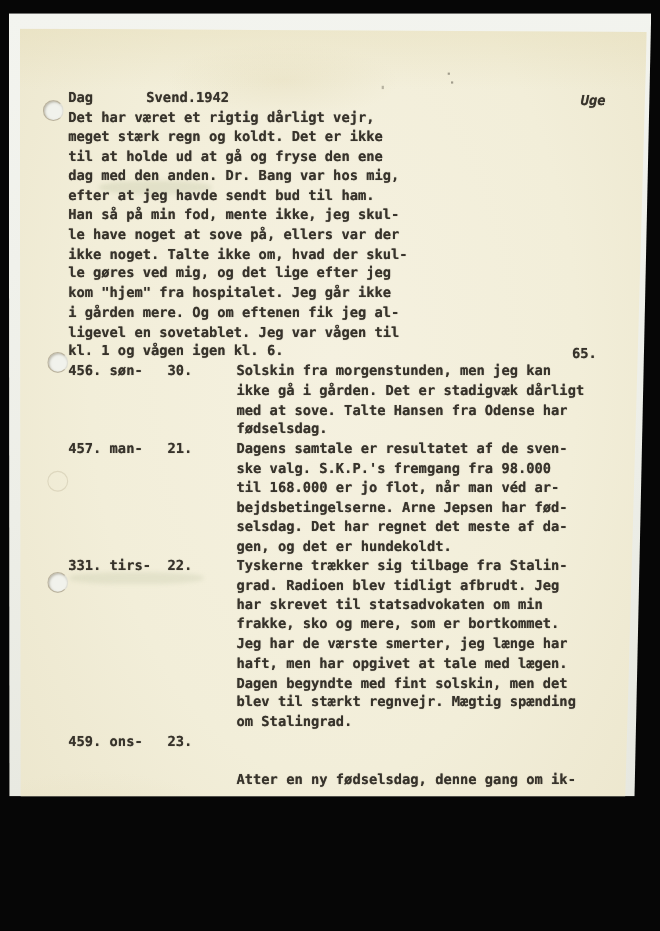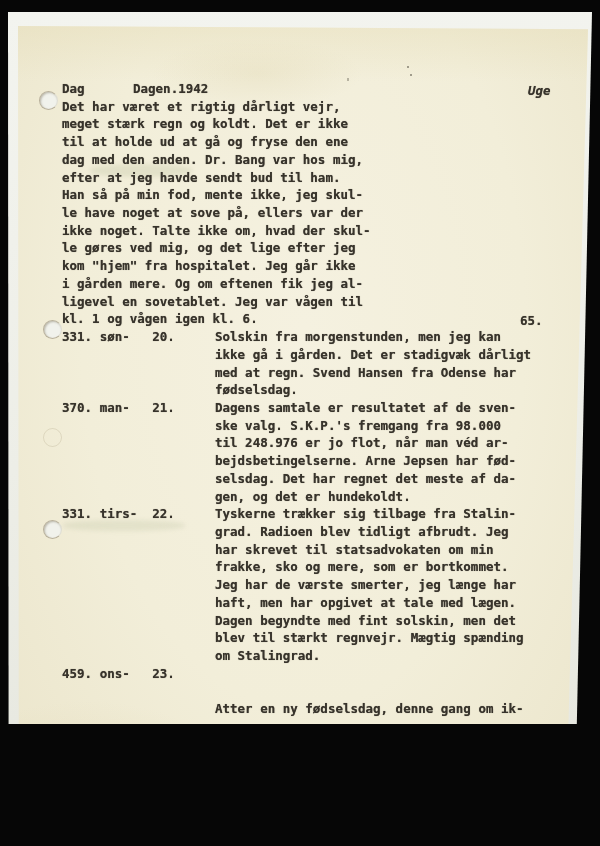--- a/index.html
+++ b/index.html
@@ -75,53 +75,53 @@
     <div class="smudge smudge-b"></div>
     <div class="speck speck-colon"></div>
     <div class="speck speck-comma"></div>
     <div class="speck speck-dash"></div>
     <div class="speck speck-dot"></div>
 
     <div class="content">
 
       <div class="header-row">
         <span>Dag</span>
-        <span class="month">Dagen.1942</span>
+        <span class="month">Svend.1942</span>
         <span class="uge">Uge</span>
       </div>
 
       <div class="entry">
         <div class="col-text">Det har været et rigtig dårligt vejr,
 meget stærk regn og koldt. Det er ikke
 til at holde ud at gå og fryse den ene
 dag med den anden. Dr. Bang var hos mig,
 efter at jeg havde sendt bud til ham.
 Han så på min fod, mente ikke, jeg skul-
 le have noget at sove på, ellers var der
 ikke noget. Talte ikke om, hvad der skul-
 le gøres ved mig, og det lige efter jeg
 kom "hjem" fra hospitalet. Jeg går ikke
 i gården mere. Og om eftenen fik jeg al-
 ligevel en sovetablet. Jeg var vågen til
 kl. 1 og vågen igen kl. 6.</div>
       </div>
 
       <div class="entry">
-        <div class="col-label">331. søn-   20.</div>
+        <div class="col-label">456. søn-   30.</div>
         <div class="col-text">Solskin fra morgenstunden, men jeg kan
 ikke gå i gården. Det er stadigvæk dårligt
-med at regn. Svend Hansen fra Odense har
+med at sove. Talte Hansen fra Odense har
 fødselsdag.</div>
       </div>
 
       <div class="entry">
-        <div class="col-label">370. man-   21.</div>
+        <div class="col-label">457. man-   21.</div>
         <div class="col-text">Dagens samtale er resultatet af de sven-
 ske valg. S.K.P.'s fremgang fra 98.000
-til 248.976 er jo flot, når man véd ar-
+til 168.000 er jo flot, når man véd ar-
 bejdsbetingelserne. Arne Jepsen har fød-
 selsdag. Det har regnet det meste af da-
 gen, og det er hundekoldt.</div>
       </div>
 
       <div class="entry">
         <div class="col-label">331. tirs-  22.</div>
         <div class="col-text">Tyskerne trækker sig tilbage fra Stalin-
 grad. Radioen blev tidligt afbrudt. Jeg
 har skrevet til statsadvokaten om min

